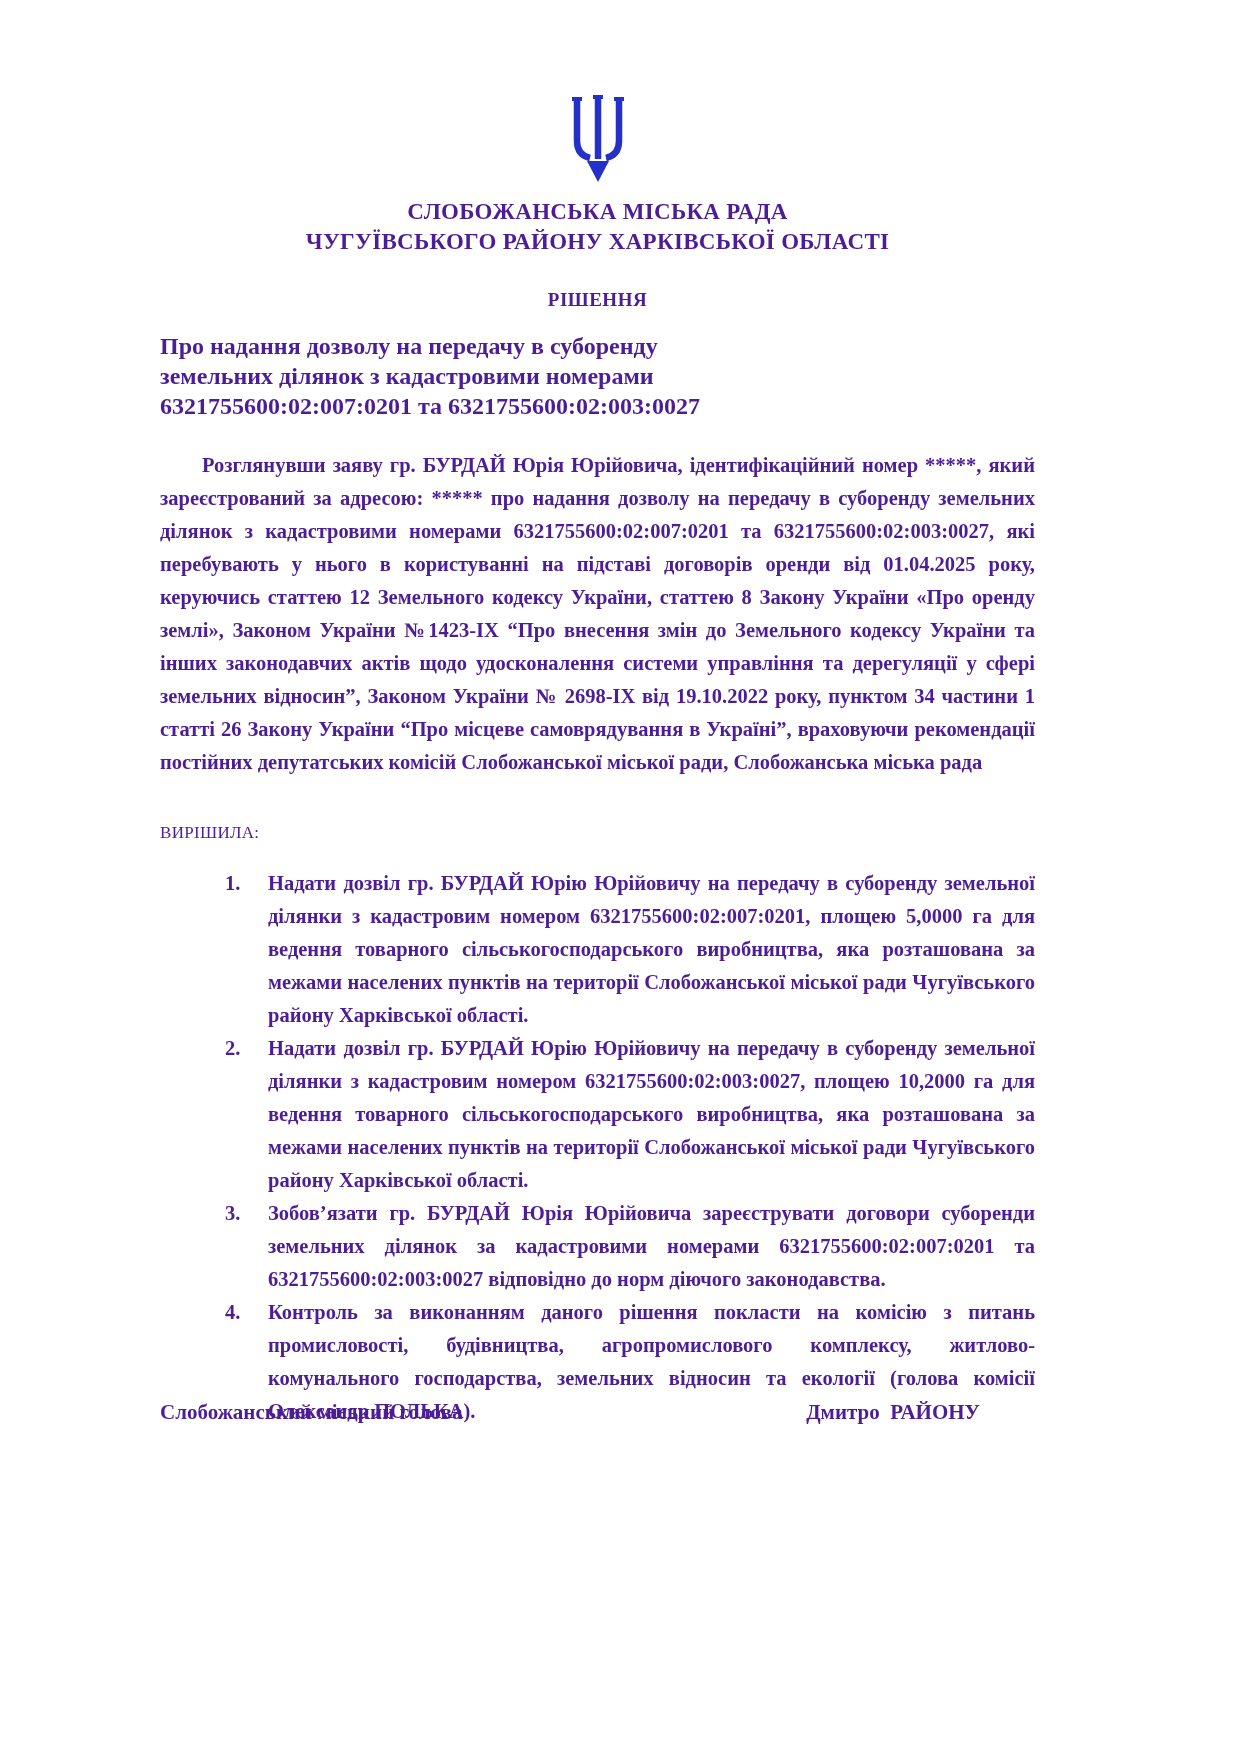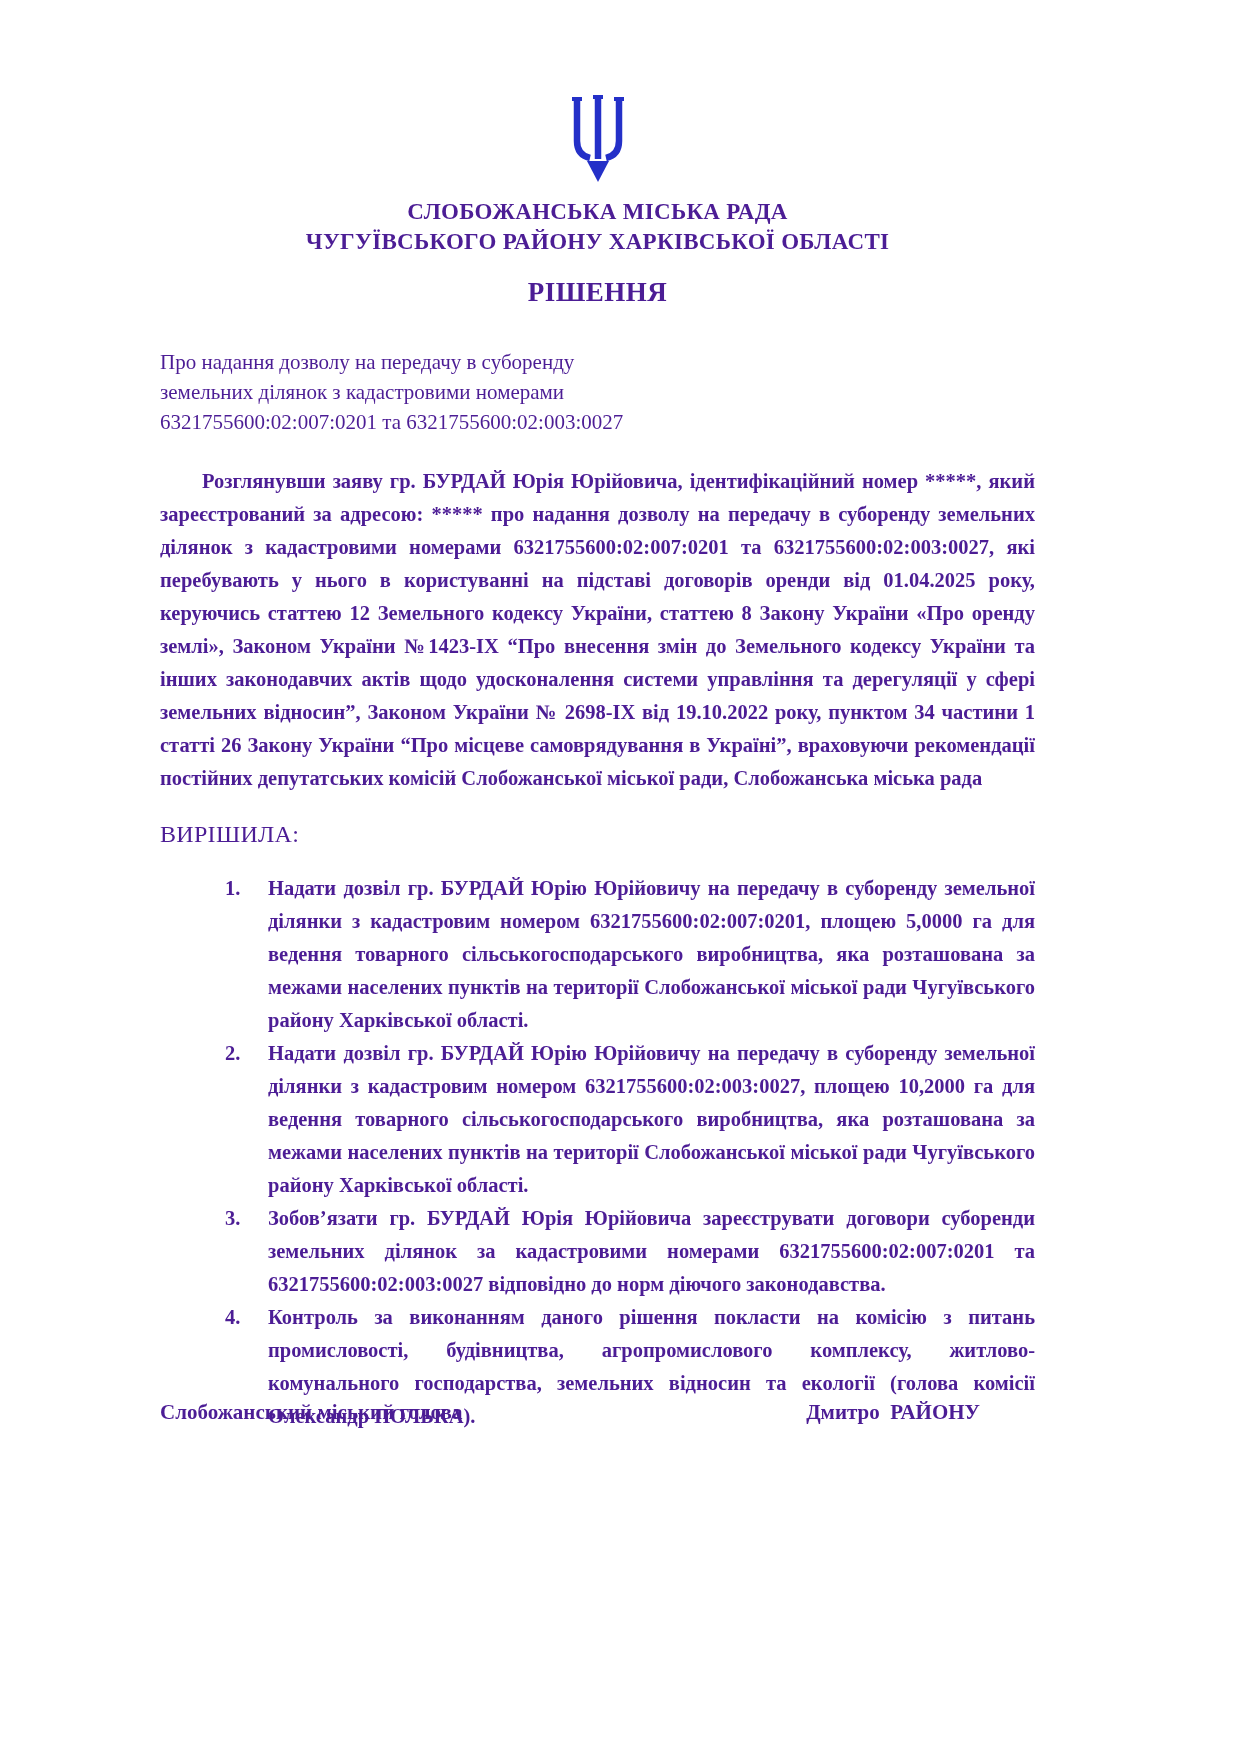--- a/index.html
+++ b/index.html
@@ -25,56 +25,56 @@
     line-height: 30px;
     letter-spacing: 0.3px;
   }
   .session-line {
     font-size: 21px;
     font-weight: 400;
     line-height: 29px;
   }
   .doc-type {
     text-align: center;
-    font-size: 27px;
+    font-size: 19px;
     font-weight: 700;
     letter-spacing: 0.5px;
-    margin-top: 20px;
+    margin-top: 32px;
   }
   
   .meta-row {
     display: flex;
     justify-content: space-between;
     align-items: baseline;
     margin-top: 34px;
     padding-left: 12px;
     padding-right: 80px;
     font-size: 21px;
     font-weight: 700;
   }
   .meta-number { white-space: pre-wrap; }
   
   .subject-block {
-    margin-top: 39px;
-    font-size: 21px;
-    font-weight: 400;
+    margin-top: 20px;
+    font-size: 24px;
+    font-weight: 700;
     line-height: 30px;
   }
   
   .preamble {
     margin-top: 28px;
     font-size: 20.5px;
     font-weight: 700;
     line-height: 33px;
     text-align: justify;
     text-indent: 42px;
   }
   .resolved-word {
-    margin-top: 26px;
-    font-size: 24px;
+    margin-top: 44px;
+    font-size: 17px;
     font-weight: 400;
     letter-spacing: 0.3px;
   }
   .items-list { margin-top: 24px; }
   .item {
     display: flex;
     font-size: 20.5px;
     font-weight: 700;
     line-height: 33px;
   }

